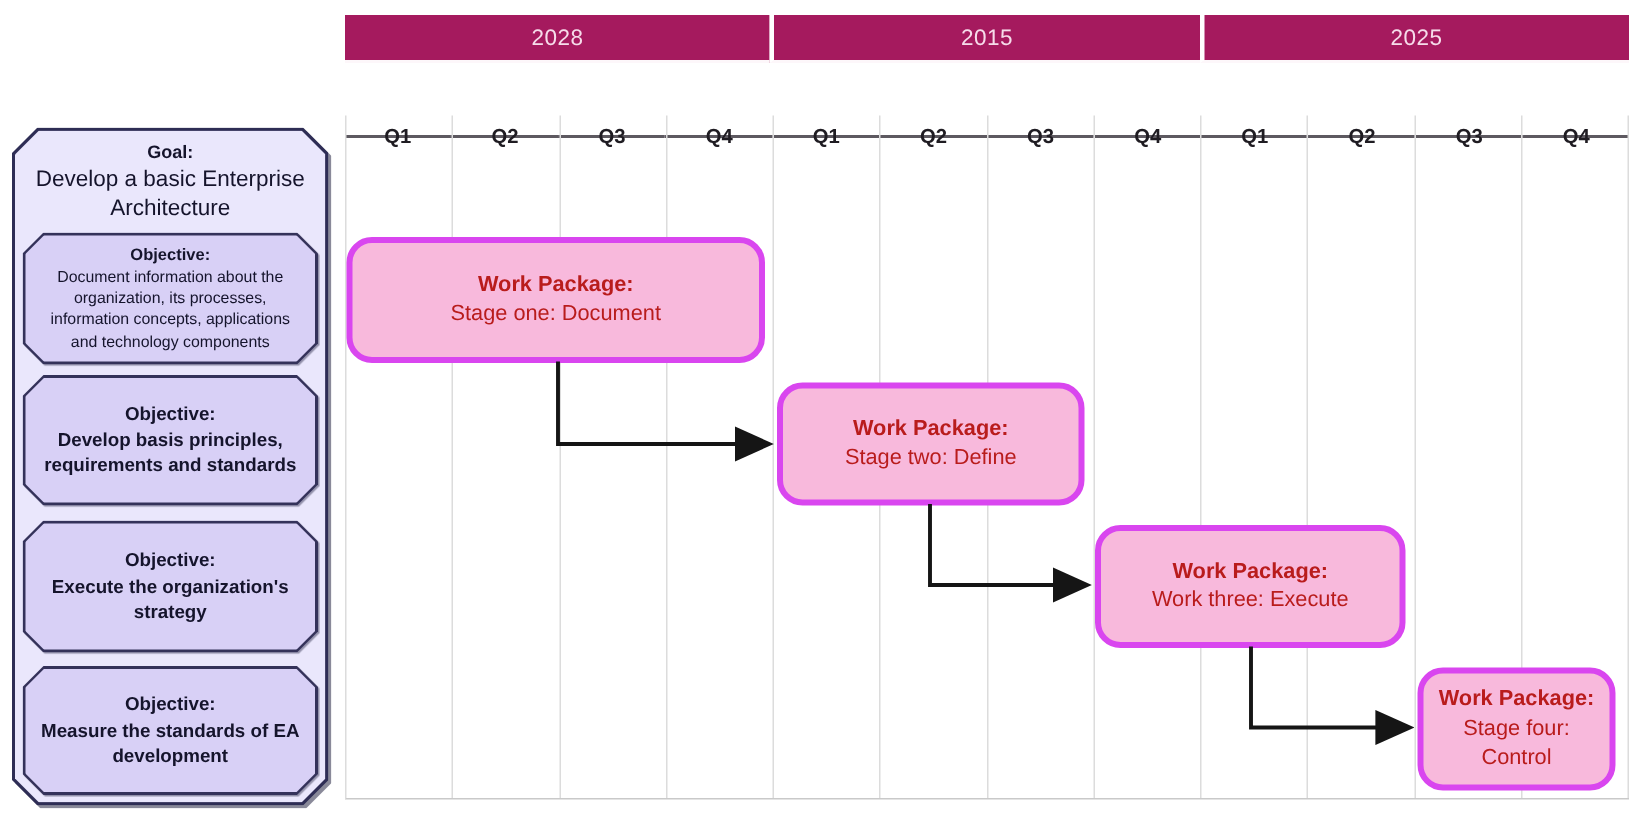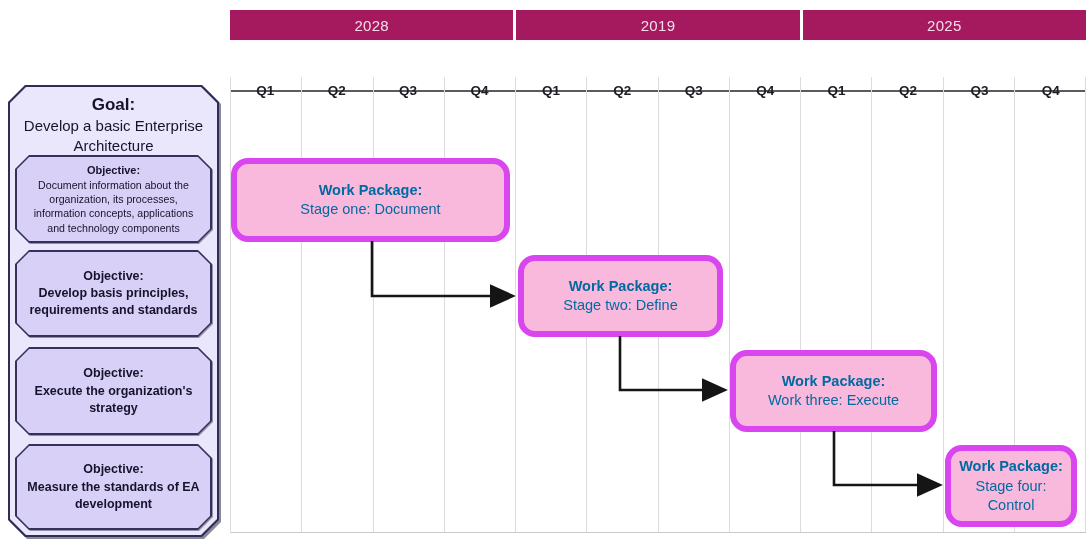--- a/index.html
+++ b/index.html
@@ -23,60 +23,60 @@
   .g-col{flex:1;border-right:1px solid #dcdcdc;}
 
   
   .sidebar{position:absolute;left:8px;top:85px;width:211px;height:452px;
            filter:drop-shadow(2px 2px 0 rgba(40,40,70,.55));}
   .sidebar .chamfer-outer{position:absolute;inset:0;background:#2e2d55;
            clip-path:polygon(17px 0,calc(100% - 17px) 0,100% 17px,100% calc(100% - 17px),calc(100% - 17px) 100%,17px 100%,0 calc(100% - 17px),0 17px);}
   .sidebar .chamfer-inner{position:absolute;inset:2px;background:#eae7fc;
            clip-path:polygon(16px 0,calc(100% - 16px) 0,100% 16px,100% calc(100% - 16px),calc(100% - 16px) 100%,16px 100%,0 calc(100% - 16px),0 16px);}
   .goal{position:absolute;left:6px;top:9px;width:199px;text-align:center;color:#15142c;}
-  .goal .goal-title{font-size:17px;font-weight:700;line-height:1.3;}
+  .goal .goal-title{font-size:12px;font-weight:700;line-height:1.3;}
   .goal .goal-text{font-size:15px;line-height:1.3;}
 
   .obj{position:absolute;left:7px;width:197px;filter:drop-shadow(1.5px 1.5px 0 rgba(40,40,70,.45));}
   .obj .o-outer{position:absolute;inset:0;background:#34325a;
         clip-path:polygon(14px 0,calc(100% - 14px) 0,100% 14px,100% calc(100% - 14px),calc(100% - 14px) 100%,14px 100%,0 calc(100% - 14px),0 14px);}
   .obj .o-inner{position:absolute;inset:1.6px;background:#d8d0f6;color:#15142c;
         clip-path:polygon(13px 0,calc(100% - 13px) 0,100% 13px,100% calc(100% - 13px),calc(100% - 13px) 100%,13px 100%,0 calc(100% - 13px),0 13px);
         display:flex;flex-direction:column;align-items:center;justify-content:center;text-align:center;padding:4px 10px;box-sizing:border-box;}
   .obj-1{top:70px;height:88px;}
   .obj-2{top:165px;height:87px;}
   .obj-3{top:262px;height:88px;}
   .obj-4{top:359px;height:86px;}
   .obj-1 .o-title{font-size:11px;font-weight:700;line-height:1.35;}
   .obj-1 .o-text{font-size:10.6px;line-height:1.33;}
   .obj-2 .o-title,.obj-3 .o-title,.obj-4 .o-title{font-size:12.5px;font-weight:700;line-height:1.4;}
   .obj-2 .o-text,.obj-3 .o-text,.obj-4 .o-text{font-size:12.5px;line-height:1.35;font-weight:bold;}
 
   
-  .wp{position:absolute;background:#f8b9dc;border:6px solid #d946ef;border-radius:17px;
+  .wp{position:absolute;background:#f8b9dc;border:4px solid #d946ef;border-radius:17px;
       display:flex;flex-direction:column;align-items:center;justify-content:center;text-align:center;
-      color:#0369a1;box-sizing:border-box;padding:0 6px;}
+      color:#b91c1c;box-sizing:border-box;padding:0 6px;}
   .wp .wp-title{font-size:14.5px;font-weight:700;line-height:1.4;}
   .wp .wp-sub{font-size:14.5px;line-height:1.35;}
   .wp-1{left:231px;top:158px;width:279px;height:84px;}
   .wp-2{left:518px;top:255px;width:205px;height:82px;}
   .wp-3{left:730px;top:350px;width:207px;height:82px;}
   .wp-4{left:945px;top:445px;width:132px;height:82px;}
 
   
   .arrows{position:absolute;inset:0;pointer-events:none;}
 </style>
 </head>
 <body>
 
 <div id="page">
 
   <div class="year-row">
     <div class="year-cell">2028</div>
-    <div class="year-cell">2019</div>
+    <div class="year-cell">2015</div>
     <div class="year-cell">2025</div>
   </div>
 
   <div class="quarter-row">
     <div class="q-cell">Q1</div>
     <div class="q-cell">Q2</div>
     <div class="q-cell">Q3</div>
     <div class="q-cell">Q4</div>
     <div class="q-cell">Q1</div>
     <div class="q-cell">Q2</div>

